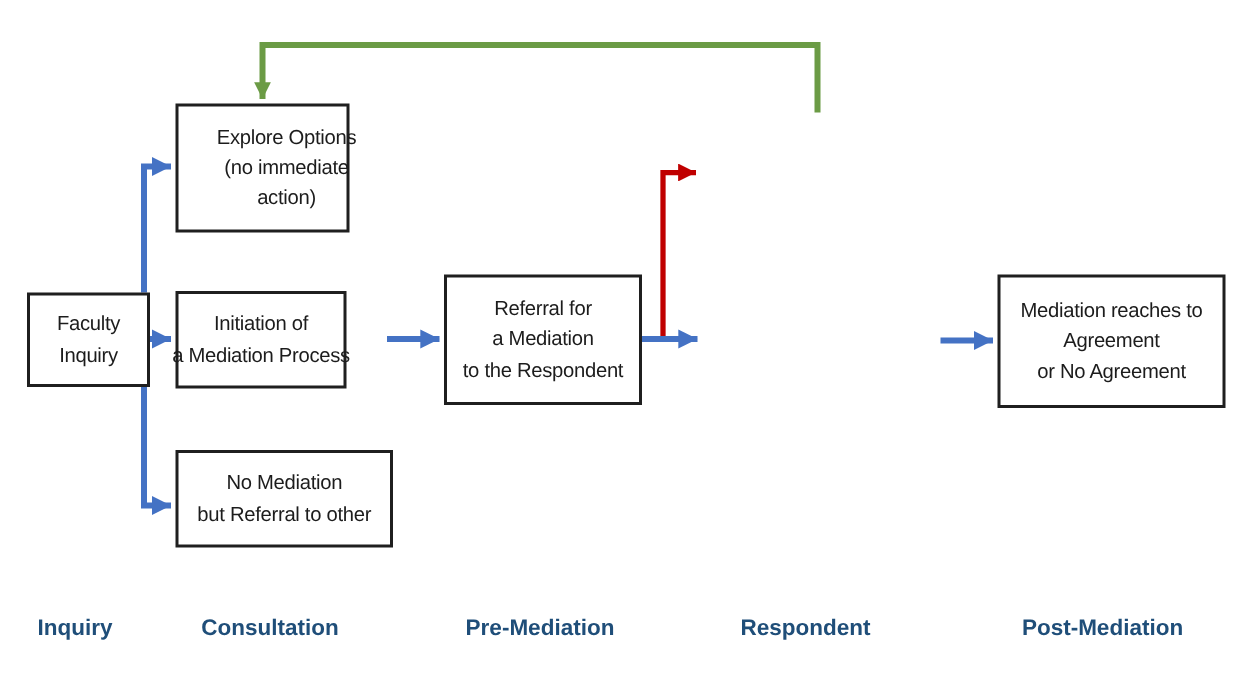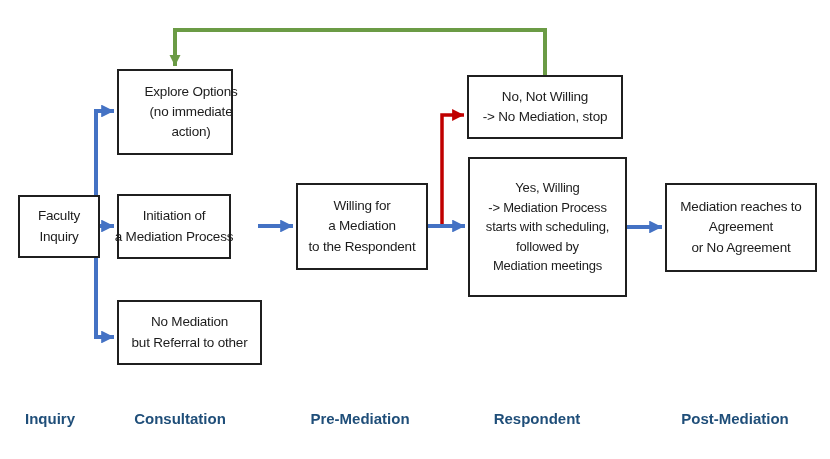--- a/index.html
+++ b/index.html
@@ -94,32 +94,25 @@
   <div class="node node-explore">Explore Options
 (no immediate
 action)</div>
 
   <div class="node node-initiation">Initiation of
 a Mediation Process</div>
 
   <div class="node node-no-referral">No Mediation
 but Referral to other</div>
 
-  <div class="node node-request">Willing for
+  <div class="node node-request">Referral for
 a Mediation
 to the Respondent</div>
 
-  <div class="node node-not-willing">No, Not Willing
--&gt; No Mediation, stop</div>
 
-  <div class="node node-willing">Yes, Willing
--&gt; Mediation Process
-starts with scheduling,
-followed by
-Mediation meetings</div>
 
   <div class="node node-outcome">Mediation reaches to
 Agreement
 or No Agreement</div>
 
   <div class="stage-label stage-inquiry">Inquiry</div>
   <div class="stage-label stage-consultation">Consultation</div>
   <div class="stage-label stage-pre-mediation">Pre-Mediation</div>
   <div class="stage-label stage-mediation">Respondent</div>
   <div class="stage-label stage-post-mediation">Post-Mediation</div>

